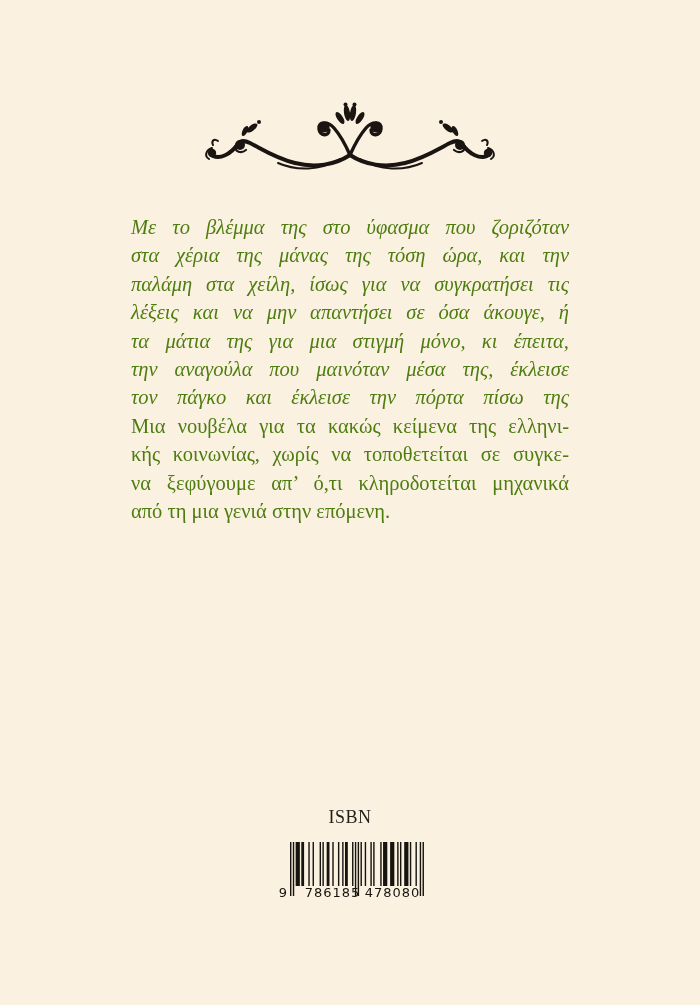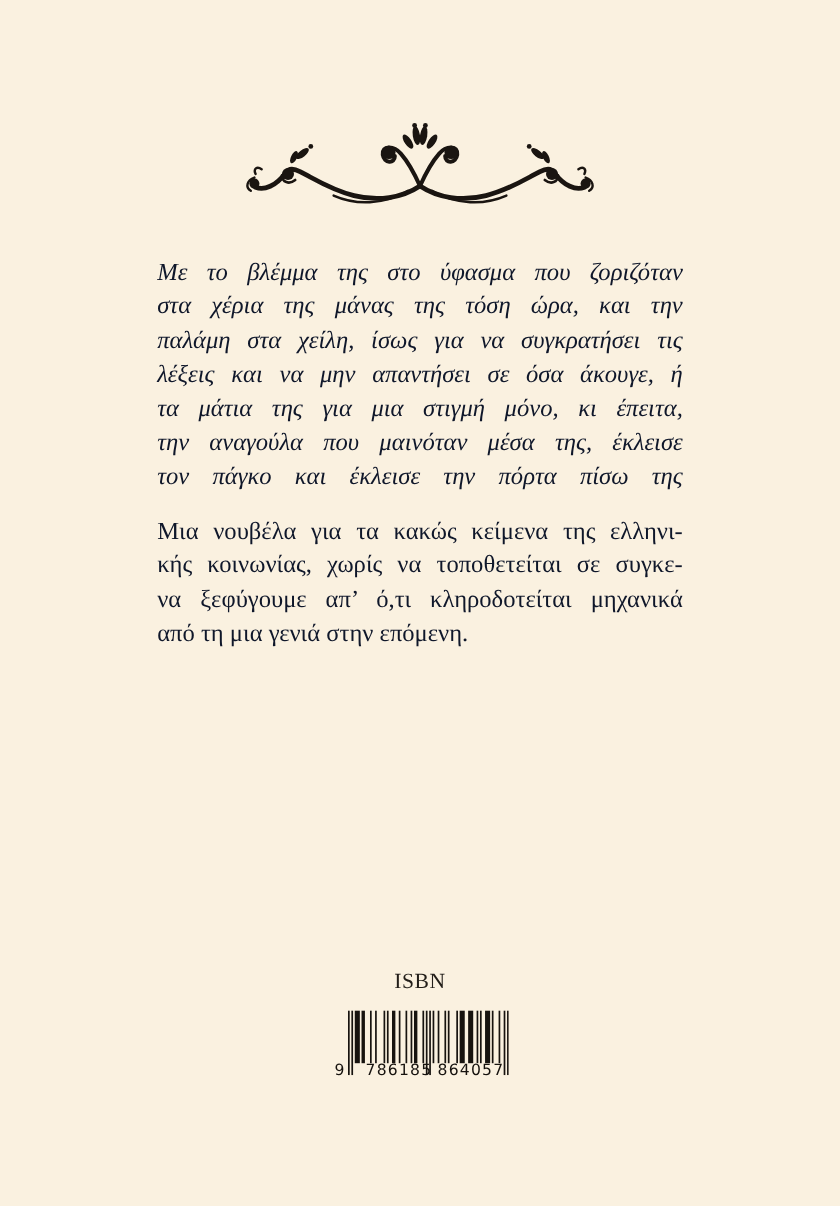--- a/index.html
+++ b/index.html
@@ -13,25 +13,25 @@
   .ornament {
     position: absolute;
     top: 101px; left: 50%;
     transform: translateX(-50%);
     width: 300px; height: 80px;
   }
   .text-block {
     position: absolute;
     left: 131px; top: 213px;
     width: 438px;
-    color: #0f172a;
+    color: #4d7c0f;
   }
   .para { font-size: 20.5px; line-height: 28.4px; }
   .para.italic { font-style: italic; }
-  .para + .para { margin-top: 17px; }
+  .para + .para { }
   .line { text-align: justify; text-align-last: justify; }
   .line.last-left { text-align-last: left; }
   .isbn-block {
     position: absolute;
     top: 808px; left: 0; right: 0;
     text-align: center;
     color: #221e19;
   }
   .isbn-label { font-size: 18px; line-height: 19px; letter-spacing: 0.5px; }
   .isbn-number { font-size: 16.5px; line-height: 20px; }
@@ -139,15 +139,15 @@
           <rect x="107.16" y="0" width="1.41" height="44" fill="#17130f"></rect>
           <rect x="109.98" y="0" width="1.41" height="44" fill="#17130f"></rect>
           <rect x="114.21" y="0" width="4.23" height="44" fill="#17130f"></rect>
           <rect x="119.85" y="0" width="1.41" height="44" fill="#17130f"></rect>
           <rect x="125.49" y="0" width="1.41" height="44" fill="#17130f"></rect>
           <rect x="129.72" y="0" width="1.41" height="54" fill="#17130f"></rect>
           <rect x="132.54" y="0" width="1.41" height="54" fill="#17130f"></rect>
         </svg></span>
     <span class="bc-digit bc-first">9</span>
     <span class="bc-digit bc-left">786185</span>
-    <span class="bc-digit bc-right">864057</span>
+    <span class="bc-digit bc-right">478080</span>
   </div>
 </div>
 
 </body></html>

